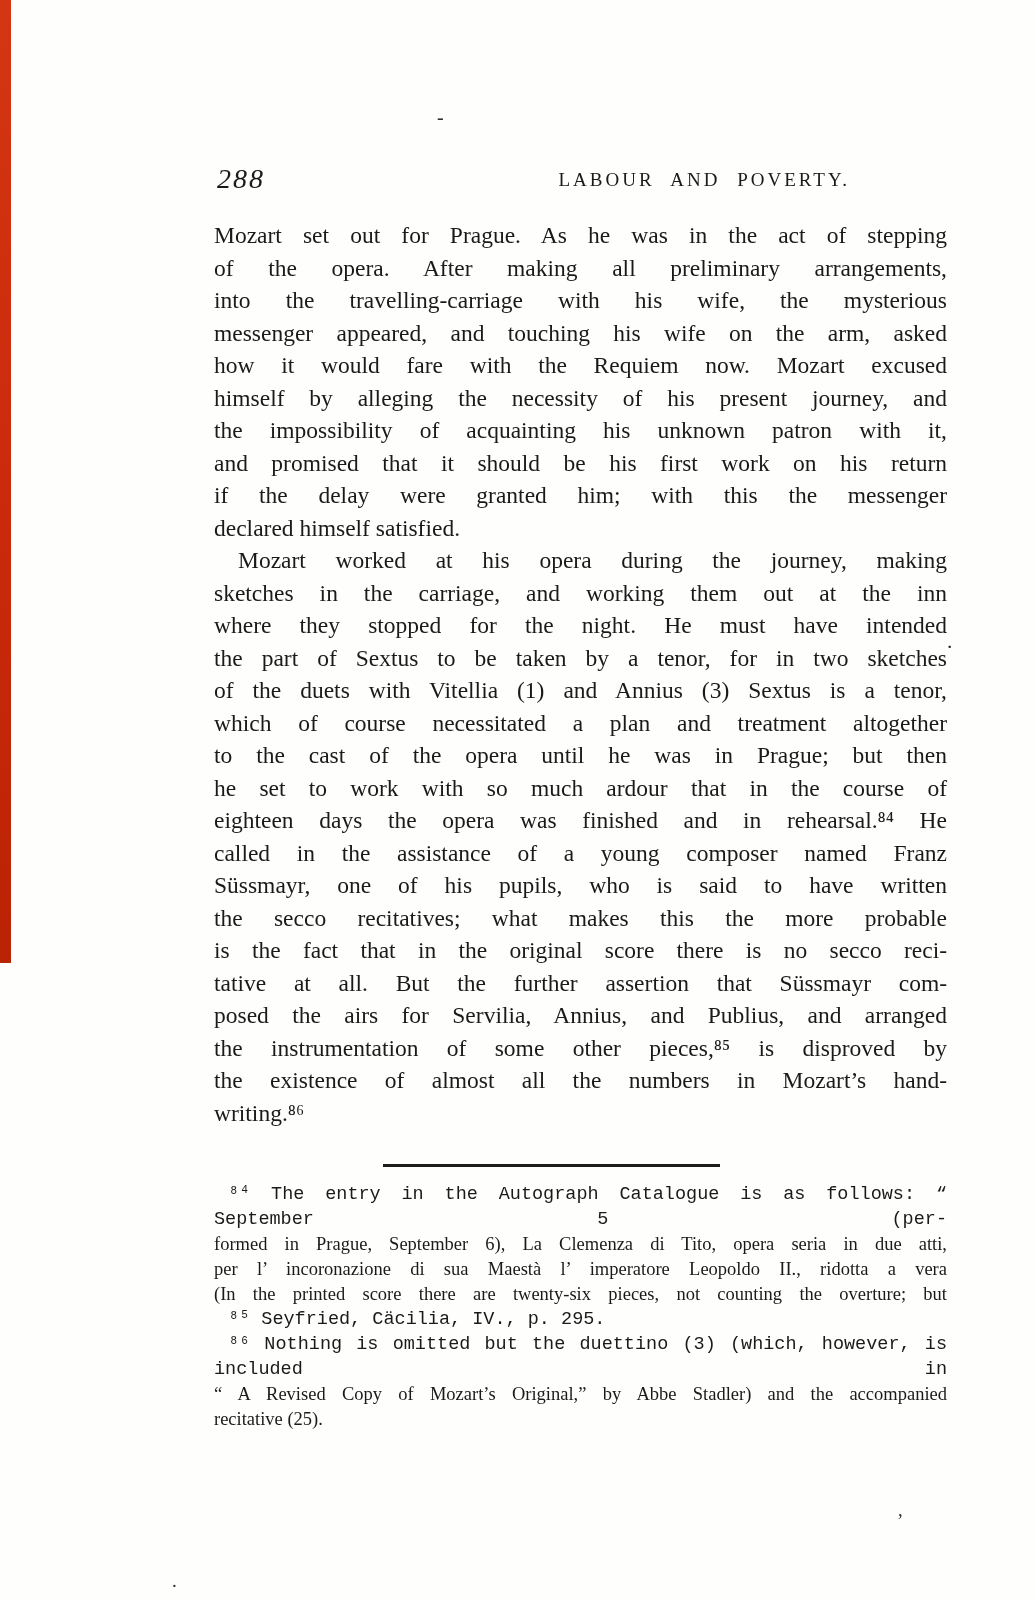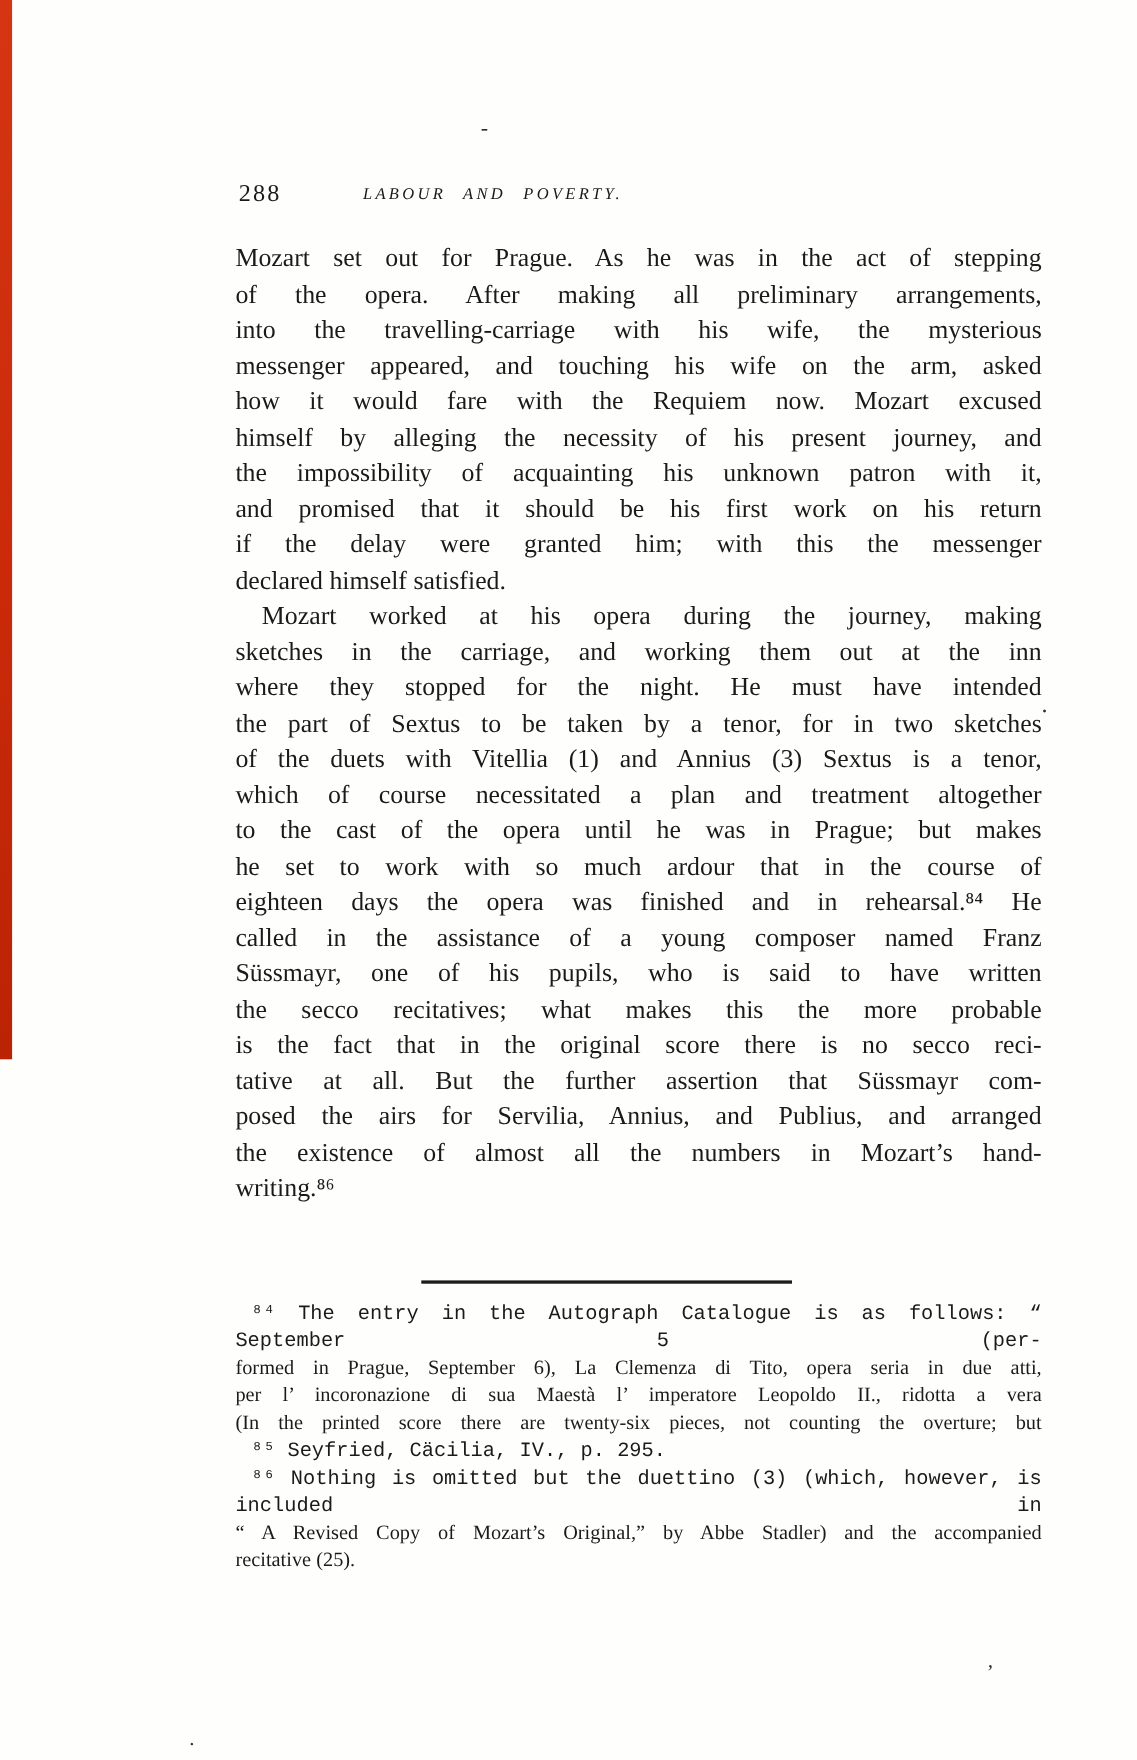--- a/index.html
+++ b/index.html
@@ -13,28 +13,27 @@
     font-family: "Liberation Serif", "DejaVu Serif", serif;
     overflow: hidden;
   }
   .edge-stripe {
     position: absolute; left: 0; top: 0;
     width: 11px; height: 963px;
     background: linear-gradient(180deg, #d43512 0%, #ca2a0a 55%, #ba2304 100%);
   }
   .folio {
     position: absolute; left: 217px; top: 163px;
-    font-size: 22px; letter-spacing: 2px;
+    font-size: 28px; letter-spacing: 2px; font-style: italic;
   }
   .running-header {
     position: absolute; left: 330px; top: 169px; width: 520px;
-    text-align: left;
-    font-size: 15px; letter-spacing: 3px; word-spacing: 9px;
+    text-align: right;
+    font-size: 19px; letter-spacing: 3px; word-spacing: 9px;
     white-space: nowrap;
-    font-style: italic;
   }
   .body-block {
     position: absolute; left: 214px; top: 219px; width: 733px;
     font-size: 23.5px;
   }
   .ln {
     line-height: 32.5px;
     text-align: justify;
     text-align-last: justify;
     white-space: normal;
@@ -79,29 +78,30 @@
     <div class="ln">and promised that it should be his first work on his return</div>
     <div class="ln">if the delay were granted him; with this the messenger</div>
     <div class="ln last">declared himself satisfied.</div>
 
     <div class="ln ind">Mozart worked at his opera during the journey, making</div>
     <div class="ln">sketches in the carriage, and working them out at the inn</div>
     <div class="ln">where they stopped for the night.  He must have intended</div>
     <div class="ln">the part of Sextus to be taken by a tenor, for in two sketches</div>
     <div class="ln">of the duets with Vitellia (1) and Annius (3) Sextus is a tenor,</div>
     <div class="ln">which of course necessitated a plan and treatment altogether</div>
-    <div class="ln">to the cast of the opera until he was in Prague; but makes</div>
+    <div class="ln">to the cast of the opera until he was in Prague; but then</div>
     <div class="ln">he set to work with so much ardour that in the course of</div>
     <div class="ln">eighteen days the opera was finished and in rehearsal.⁸⁴  He</div>
     <div class="ln">called in the assistance of a young composer named Franz</div>
     <div class="ln">Süssmayr, one of his pupils, who is said to have written</div>
     <div class="ln">the secco recitatives; what makes this the more probable</div>
     <div class="ln">is the fact that in the original score there is no secco reci-</div>
     <div class="ln">tative at all.  But the further assertion that Süssmayr com-</div>
     <div class="ln">posed the airs for Servilia, Annius, and Publius, and arranged</div>
+    <div class="ln">the instrumentation of some other pieces,⁸⁵ is disproved by</div>
     <div class="ln">the existence of almost all the numbers in Mozart’s hand-</div>
     <div class="ln last">writing.⁸⁶</div>
   </div>
 
   <div class="fn-rule"></div>
 
   <div class="fn-block">
     <div class="fln ind">⁸⁴ The entry in the Autograph Catalogue is as follows: “ September 5 (per-</div>
     <div class="fln">formed in Prague, September 6), La Clemenza di Tito, opera seria in due atti,</div>
     <div class="fln">per l’ incoronazione di sua Maestà l’ imperatore Leopoldo II., ridotta a vera</div>

